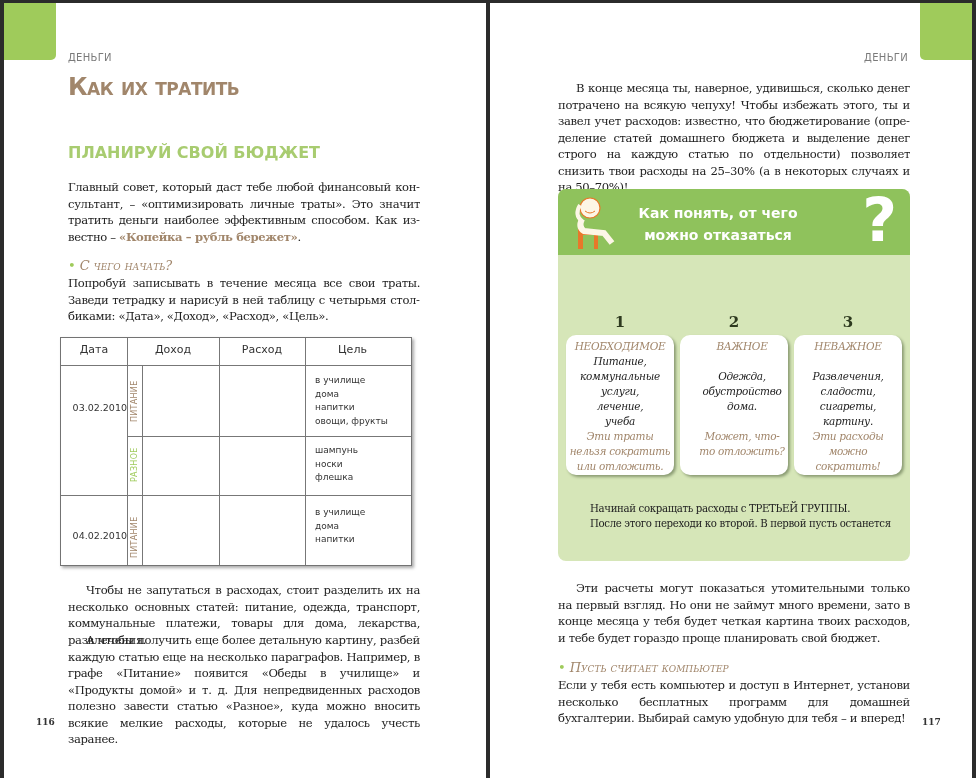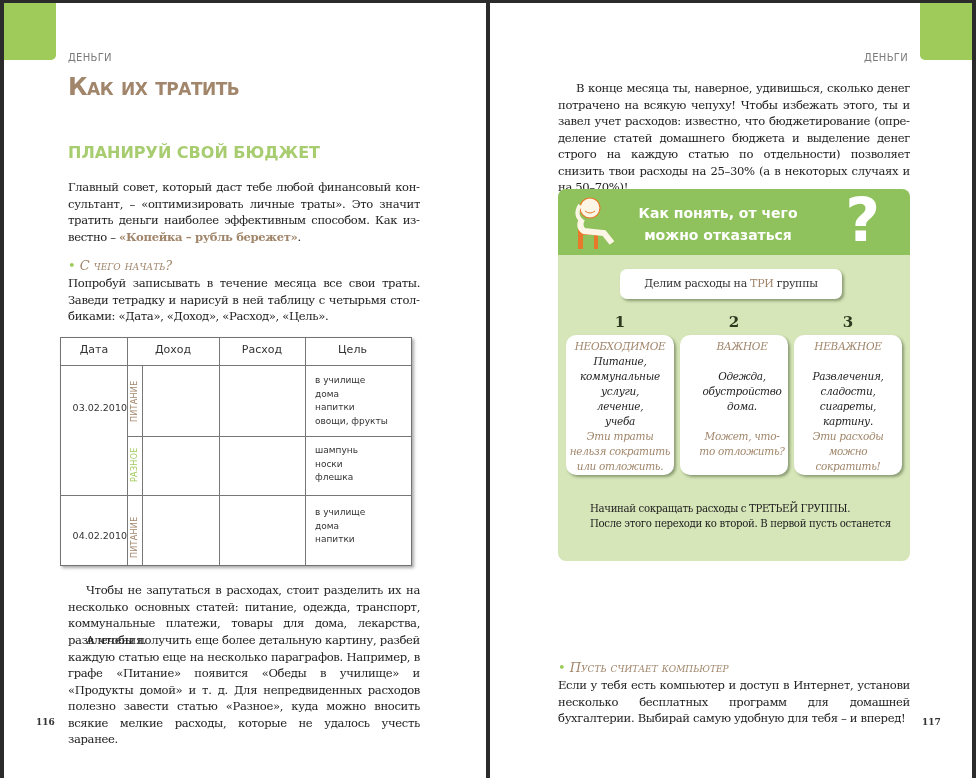--- a/index.html
+++ b/index.html
@@ -63,21 +63,21 @@
     transform: rotate(-90deg); transform-origin: left top;
   }
   .goal-list { position: absolute; left: 254px; font-size: 9px; line-height: 13.5px; color: #333; }
 
   
   .info-box {
     position: absolute; left: 68px; top: 186px; width: 352px; height: 372px;
     background: #d6e6b8; border-radius: 8px; overflow: hidden;
   }
   .info-head {
-    position: absolute; left: 0; top: 0; width: 100%; height: 66px; background: #8fc25c;
+    position: absolute; left: 0; top: 0; width: 100%; height: 66px; background: #8fc25c; padding-left: 17px;
   }
   .info-title {
     position: absolute; left: 80px; width: 160px; top: 13px; text-align: center;
     font-family: "DejaVu Sans", sans-serif; font-weight: bold; color: #fff;
     font-size: 14px; line-height: 22px;
   }
   .question-mark {
     position: absolute; right: 30px; top: -4px; font-family: "DejaVu Sans", sans-serif;
     font-weight: bold; font-size: 60px; color: #fff;
   }
@@ -187,23 +187,20 @@
         <path d="M14 24 Q10 32 16 36 L36 38 L44 48" stroke="#fdf6e6" stroke-width="6" fill="none"></path>
         <path d="M12 10 Q6 20 14 26" stroke="#fdf6e6" stroke-width="4" fill="none"></path>
       </svg>
       <div class="info-title">
         <div>Как понять, от чего</div>
         <div>можно отказаться</div>
       </div>
       <div class="question-mark">?</div>
     </div>
 
-    <div class="groups-pill">
-      <span>Делим расходы на </span><span class="hl">ТРИ</span><span> группы</span>
-    </div>
 
     <div class="group-num" style="left:8px;">1</div>
     <div class="group-num" style="left:122px;">2</div>
     <div class="group-num" style="left:236px;">3</div>
 
     <div class="group-card" style="left:8px;">
       <span class="g-title">НЕОБХОДИМОЕ</span>
       <div>Питание,</div>
       <div>коммунальные</div>
       <div>услуги,</div>
@@ -236,20 +233,21 @@
       <span class="g-note">можно</span>
       <span class="g-note">сократить!</span>
     </div>
 
     <div class="info-footer">
       <div>Начинай сокращать расходы с ТРЕТЬЕЙ ГРУППЫ.</div>
       <div>После этого переходи ко второй. В первой пусть останется</div>
     </div>
   </div>
 
+  <div class="body-text indent" style="left:68px; top:577px; width:352px;">Эти расчеты могут показаться утомительными только на первый взгляд. Но они не займут много времени, зато в конце месяца у тебя будет четкая картина твоих расходов, и тебе будет гораздо проще планировать свой бюджет.</div>
 
   <div class="subhead" style="left:68px; top:657px;">
     <span class="bullet">•</span><span>Пусть считает компьютер</span>
   </div>
   <div class="body-text" style="left:68px; top:674px; width:352px;">Если у тебя есть компьютер и доступ в Интернет, установи несколько бесплатных программ для домашней бухгалтерии. Выбирай самую удобную для тебя – и вперед!</div>
 
   <div class="page-num" style="left:432px; top:714px;">117</div>
 </div>
 
 </body></html>

